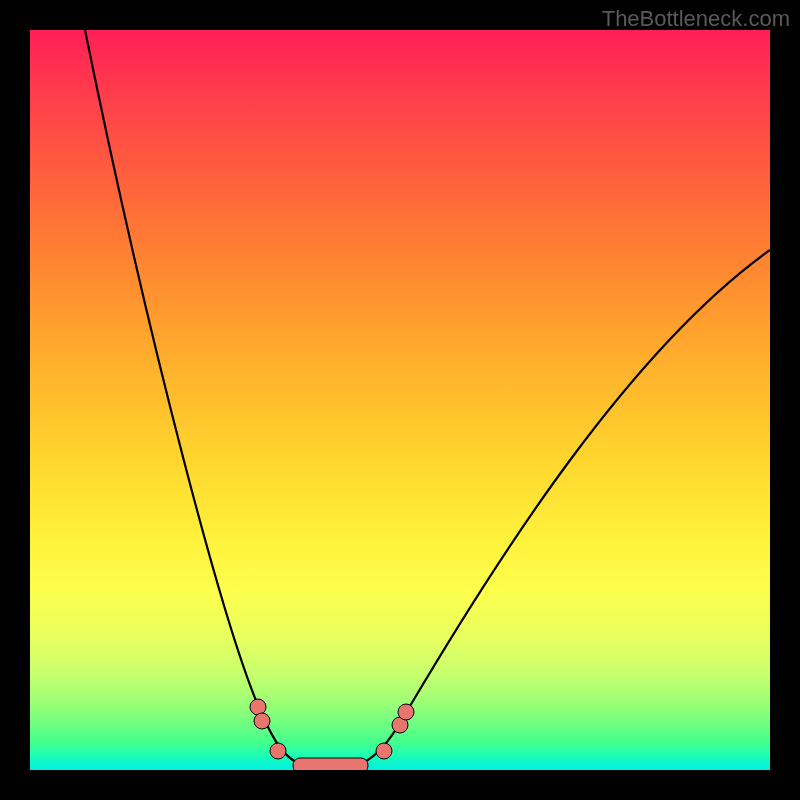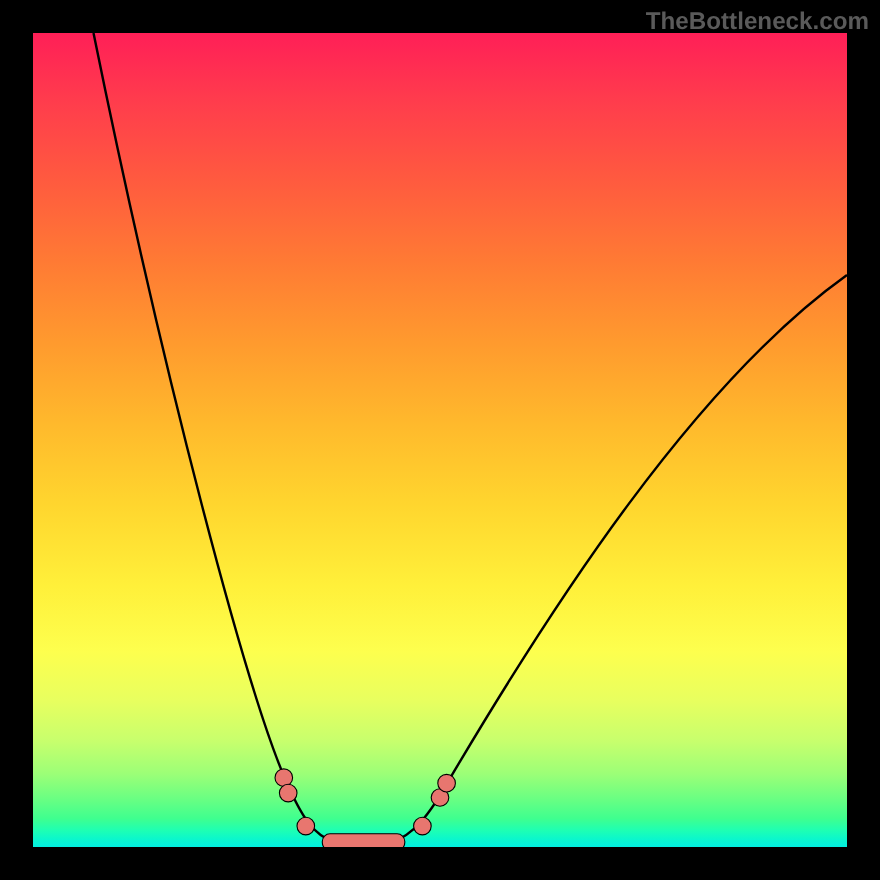--- a/index.html
+++ b/index.html
@@ -52,21 +52,21 @@
     top: 0;
     width: 100%;
     height: 100%;
   }
   .watermark {
     position: absolute;
     top: 6px;
     right: 10px;
     color: #5a5a5a;
     font-size: 22px;
-    font-weight: 700;
+    font-weight: 400;
     letter-spacing: 0px;
   }
 </style>
 </head>
 <body>
 
 <div class="watermark">TheBottleneck.com</div>
 
 <div class="frame">
 

